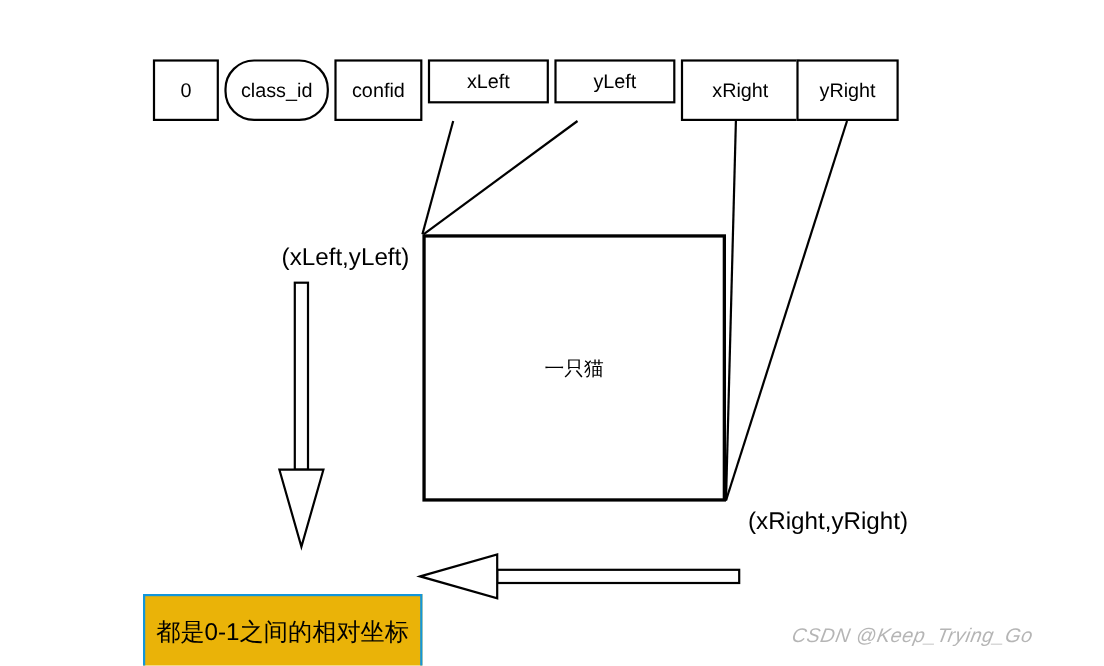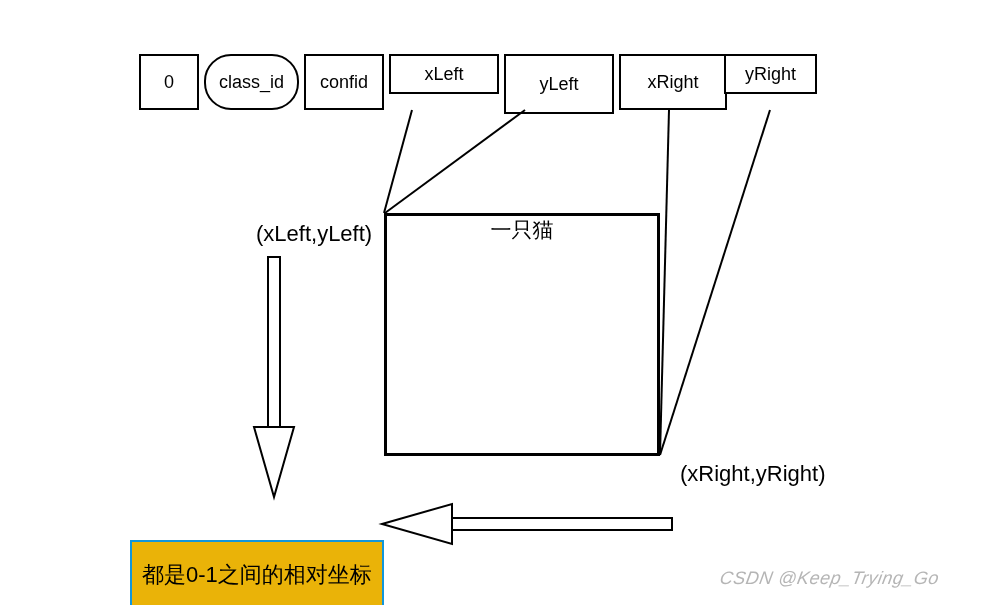--- a/index.html
+++ b/index.html
@@ -22,22 +22,23 @@
     }
     .label {
       position: absolute;
       font-size: 22px;
       color: #000;
     }
     .box {
       position: absolute;
       border: 3px solid #000;
       display: flex;
+      align-items: center;
       justify-content: center;
-      font-size: 21px;
+      font-size: 18px;
     }
     .note-box {
       position: absolute;
       border: 2px solid #1296db;
       background: #eab308;
       padding: 18px 10px;
       font-size: 22px;
     }
     .watermark {
       position: absolute;
@@ -64,27 +65,27 @@
 </div>
 <div class="cell" style="left:204px; top:54px; width:95px; height:56px;border-radius:27px;">
   <span>class_id</span>
 </div>
 <div class="cell" style="left:304px; top:54px; width:80px; height:56px;">
   <span>confid</span>
 </div>
 <div class="cell" style="left:389px; top:54px; width:110px; height:40px;">
   <span>xLeft</span>
 </div>
-<div class="cell" style="left:504px; top:54px; width:110px; height:60px;text-align:center;">
+<div class="cell" style="left:504px; top:54px; width:110px; height:40px;text-align:center;">
   <span>yLeft</span>
 </div>
 <div class="cell" style="left:619px; top:54px; width:108px; height:56px;">
   <span>xRight</span>
 </div>
-<div class="cell" style="left:724px; top:54px; width:93px; height:40px;text-align:right;">
+<div class="cell" style="left:724px; top:54px; width:93px; height:56px;text-align:right;">
   <span>yRight</span>
 </div>
 
 <div class="box" style="left:384px; top:213px; width:276px; height:243px;">
   <span>一只猫</span>
 </div>
 
 <div class="label" style="left:256px; top:221px;">(xLeft,yLeft)</div>
 <div class="label" style="left:680px; top:461px;">(xRight,yRight)</div>
 

